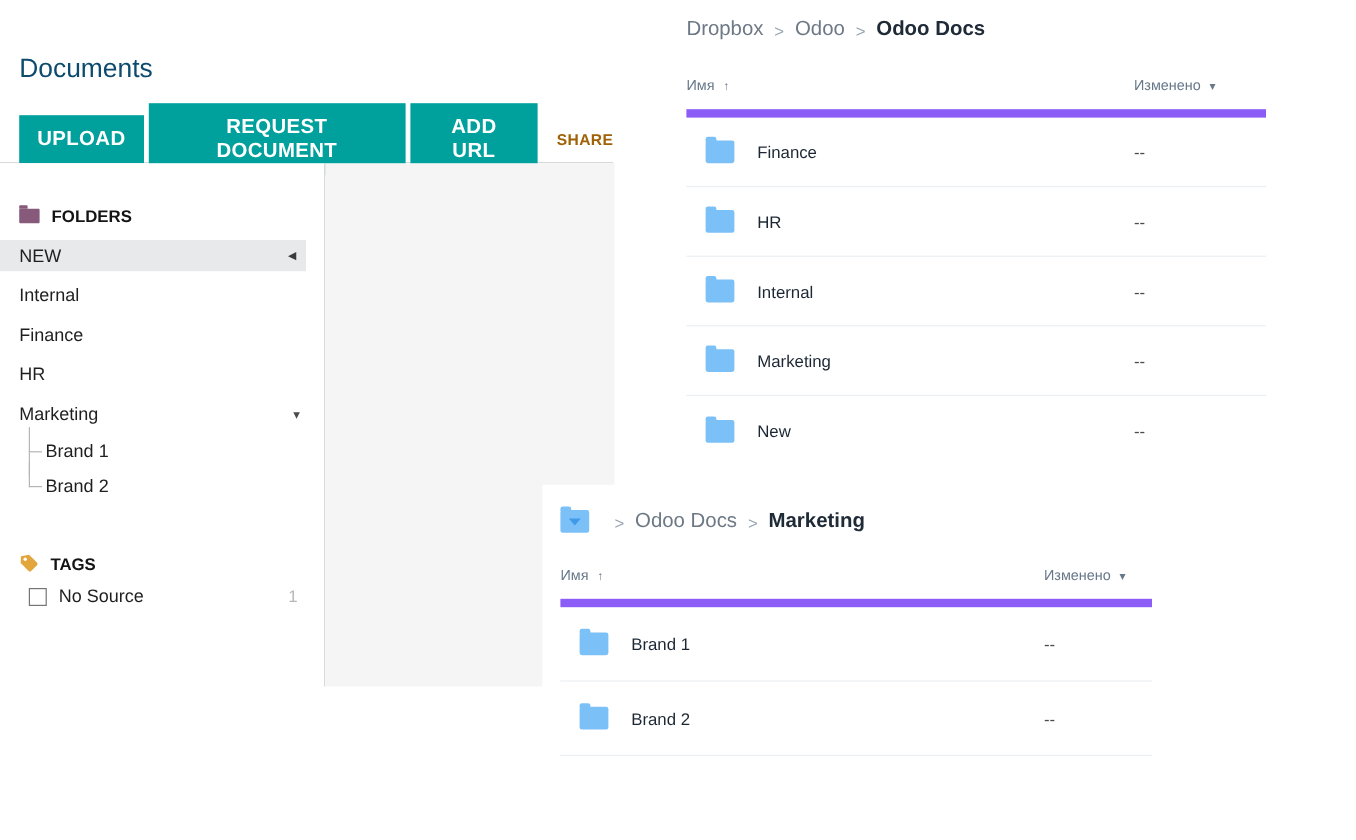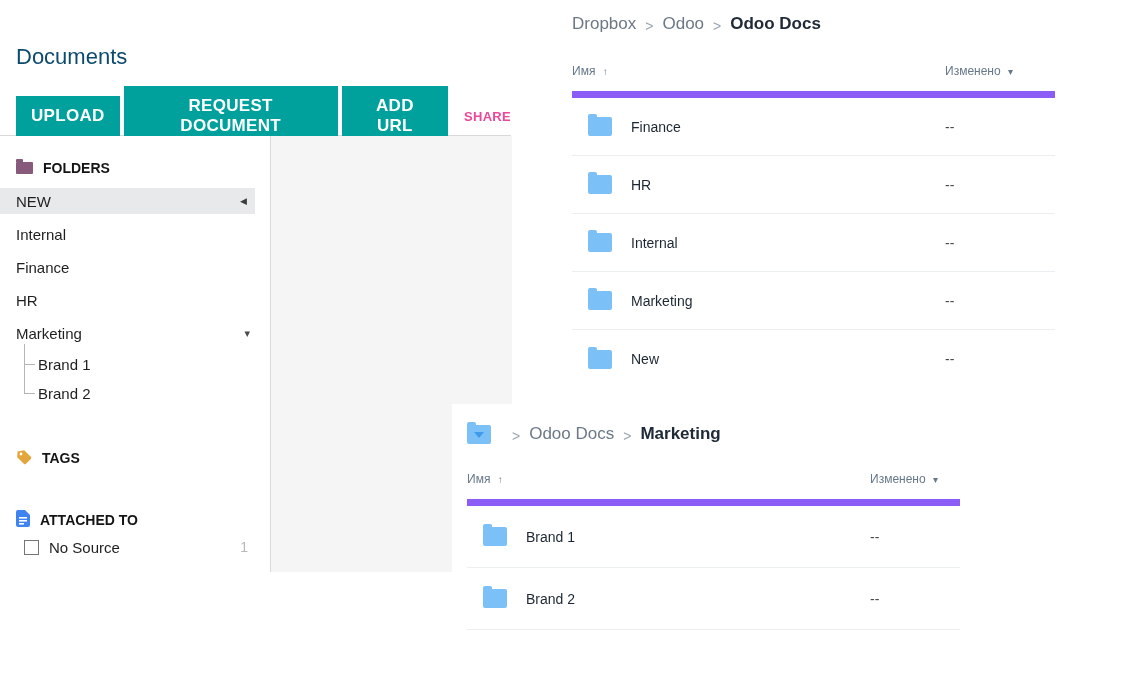--- a/index.html
+++ b/index.html
@@ -7,28 +7,28 @@
               font-family:"Liberation Sans", sans-serif; position:relative; }
 
   
   .odoo-header { position:absolute; left:0; top:0; width:511px; height:136px;
                  background:#fff; border-bottom:1px solid #d9d9d9; }
   .o-title { position:absolute; left:16px; top:44px; font-size:22px; color:#0c4a6e; }
   .o-buttons { position:absolute; left:16px; top:86px; display:flex; align-items:center; }
   .o-btn { background:#00a09d; color:#fff; font-size:17px; font-weight:bold;
            border:none; padding:10px 15px; margin-right:4px; letter-spacing:.3px; cursor:pointer;
            font-family:"Liberation Sans", sans-serif; }
-  .o-share { background:none; border:none; color:#ec4899; font-weight:bold; font-size:13px;
+  .o-share { background:none; border:none; color:#a16207; font-weight:bold; font-size:13px;
              margin-left:12px; letter-spacing:.3px; cursor:pointer;
              font-family:"Liberation Sans", sans-serif; }
 
   .odoo-sidebar { position:absolute; left:0; top:136px; width:271px; height:436px;
                   background:#fff; border-right:1px solid #d9d9d9; padding-top:18px; }
   .o-sec-head { display:flex; align-items:center; height:28px; padding:0 16px;
-                font-size:14px; font-weight:bold; color:#141414; }
+                font-size:14px; font-weight:bold; color:#141414;margin-top:12px; }
   .o-sec-head .ico { margin-right:10px; display:inline-block; }
 
   .fold-purple { width:17px; height:12px; background:#875a7b; border-radius:1px; position:relative; }
   .fold-purple::before { content:''; position:absolute; top:-3px; left:0; width:7px; height:3px;
                          background:#875a7b; border-radius:1px 1px 0 0; }
 
   .tag-icon { width:16px; height:16px; }
   .doc-icon { width:14px; height:17px; }
 
   .o-item { display:flex; align-items:center; height:33px; padding:0 16px;
@@ -144,31 +144,20 @@
   <div class="o-sec-head sec-tags">
     <span class="ico">
       <svg class="tag-icon" viewBox="0 0 16 16">
           <path fill="#e2a63d" d="M1.5 2.5 L8.2 1.2 L14.8 7.8 A1.6 1.6 0 0 1 14.8 10 L10 14.8 A1.6 1.6 0 0 1 7.8 14.8 L1.2 8.2 Z"></path>
           <circle cx="5" cy="5" r="1.4" fill="#fff"></circle>
         </svg>
     </span>
     <span>TAGS</span>
   </div>
 
-  <div class="o-sec-head sec-attached">
-    <span class="ico">
-      <svg class="doc-icon" viewBox="0 0 14 17">
-          <path fill="#3f83f1" d="M0 2 a2 2 0 0 1 2-2 h7 l5 5 v10 a2 2 0 0 1 -2 2 h-10 a2 2 0 0 1 -2-2 Z"></path>
-          <rect x="3" y="7" width="8" height="1.6" fill="#fff"></rect>
-          <rect x="3" y="10" width="8" height="1.6" fill="#fff"></rect>
-          <rect x="3" y="13" width="5" height="1.6" fill="#fff"></rect>
-        </svg>
-    </span>
-    <span>ATTACHED TO</span>
-  </div>
 
   <div class="o-check-row">
     <span class="checkbox"></span>
     <span>No Source</span>
     <span class="o-count">1</span>
   </div>
 </div>
 
 <div class="odoo-content"></div>
 

